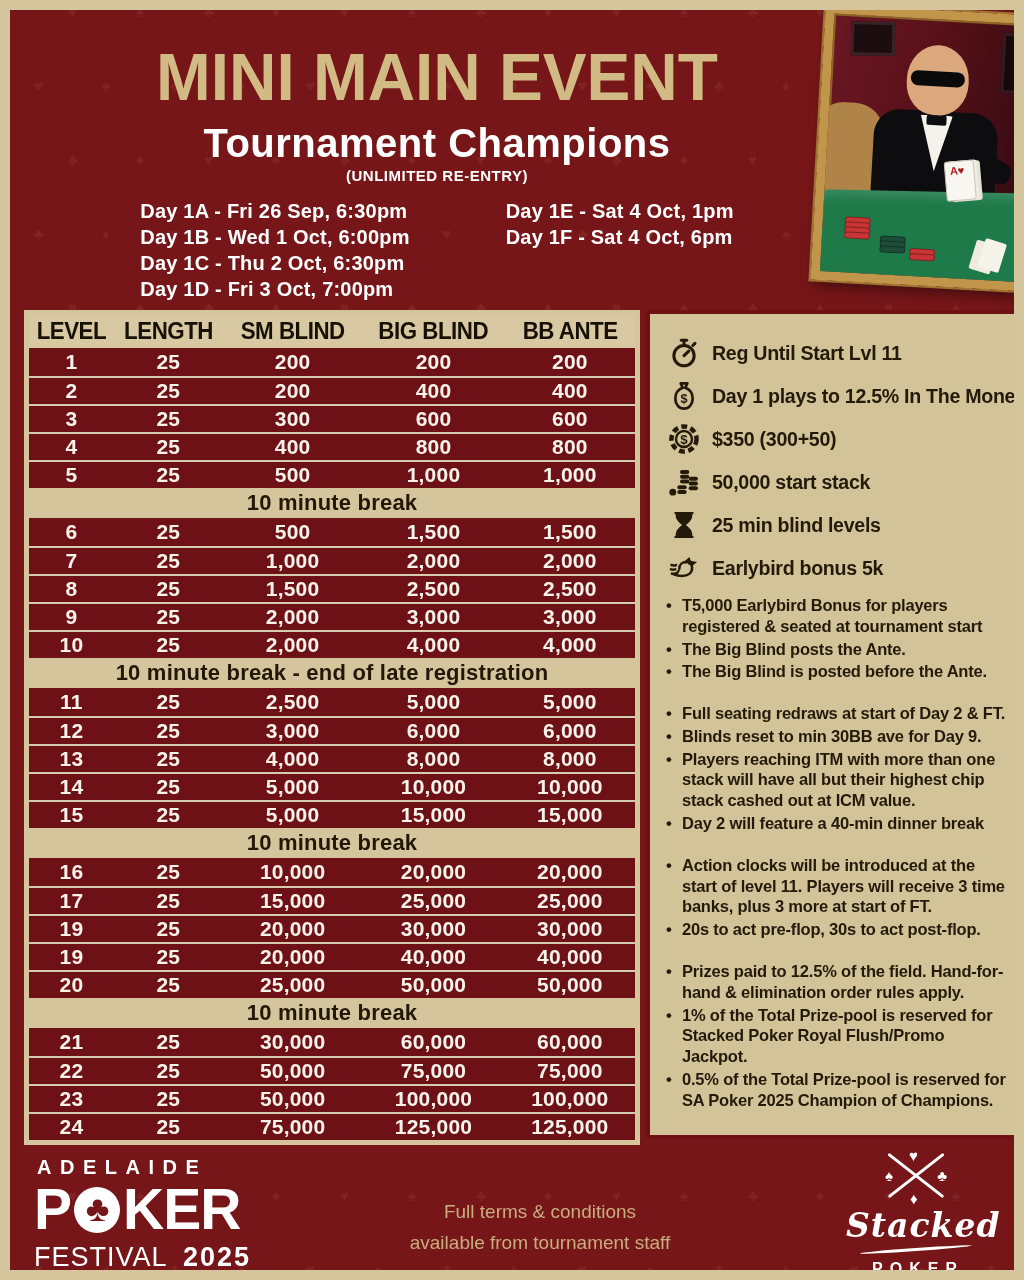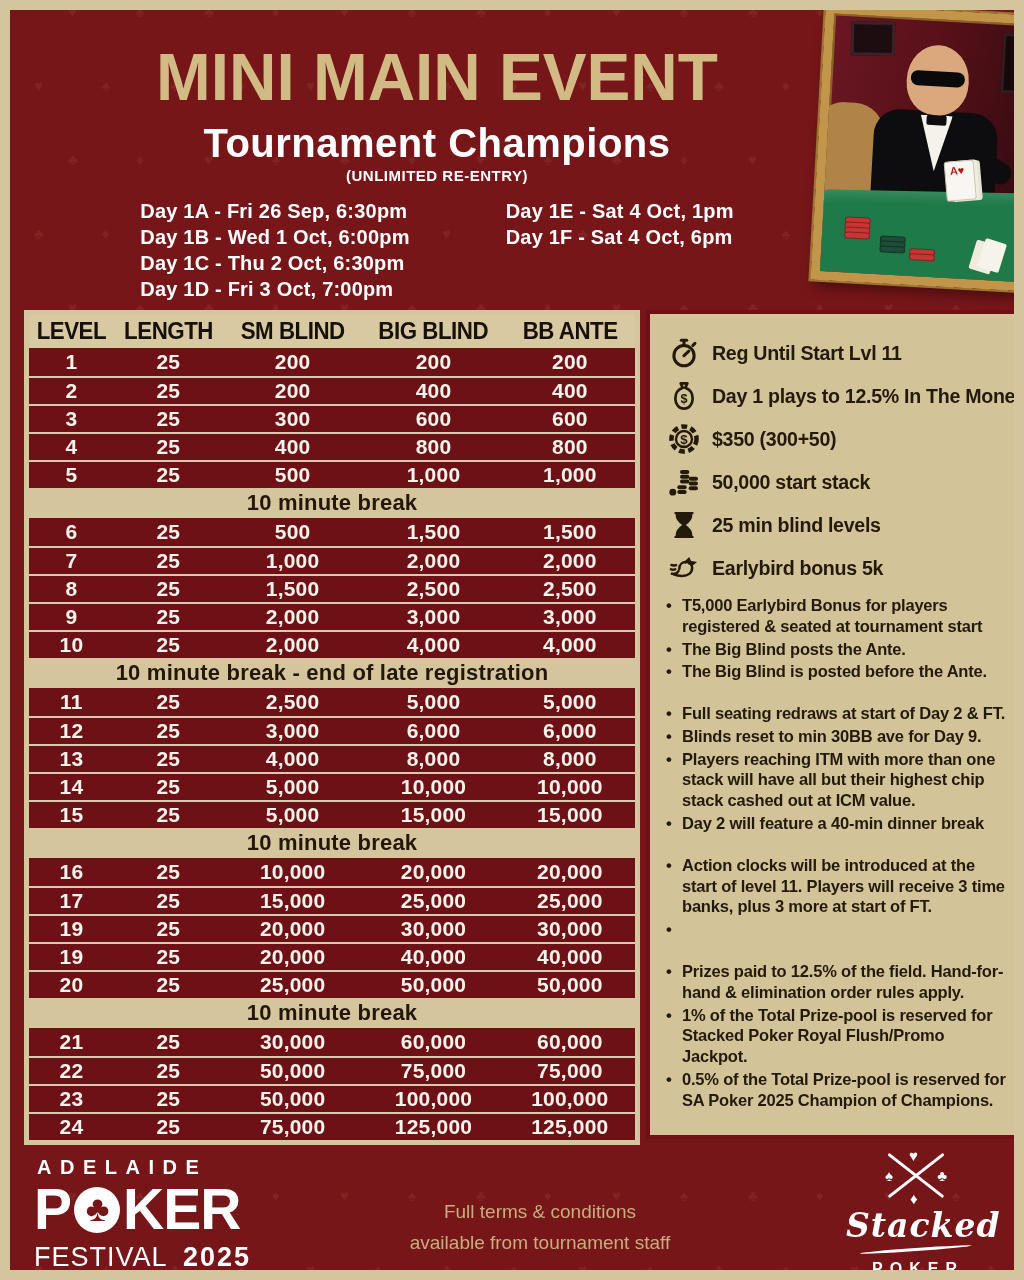--- a/index.html
+++ b/index.html
@@ -736,20 +736,21 @@
             <span class="txt">Day 2 will feature a 40-min dinner break</span>
           </div>
         </div>
         <div class="b-group">
           <div class="bullet">
             <span class="dot">•</span>
             <span class="txt">Action clocks will be introduced at the start of level 11. Players will receive 3 time banks, plus 3 more at start of FT.</span>
           </div>
           <div class="bullet">
             <span class="dot">•</span>
+            <span class="txt">20s to act pre-flop, 30s to act post-flop.</span>
           </div>
         </div>
         <div class="b-group">
           <div class="bullet">
             <span class="dot">•</span>
             <span class="txt">Prizes paid to 12.5% of the field. Hand-for-hand &amp; elimination order rules apply.</span>
           </div>
           <div class="bullet">
             <span class="dot">•</span>
             <span class="txt">1% of the Total Prize-pool is reserved for Stacked Poker Royal Flush/Promo Jackpot.</span>

